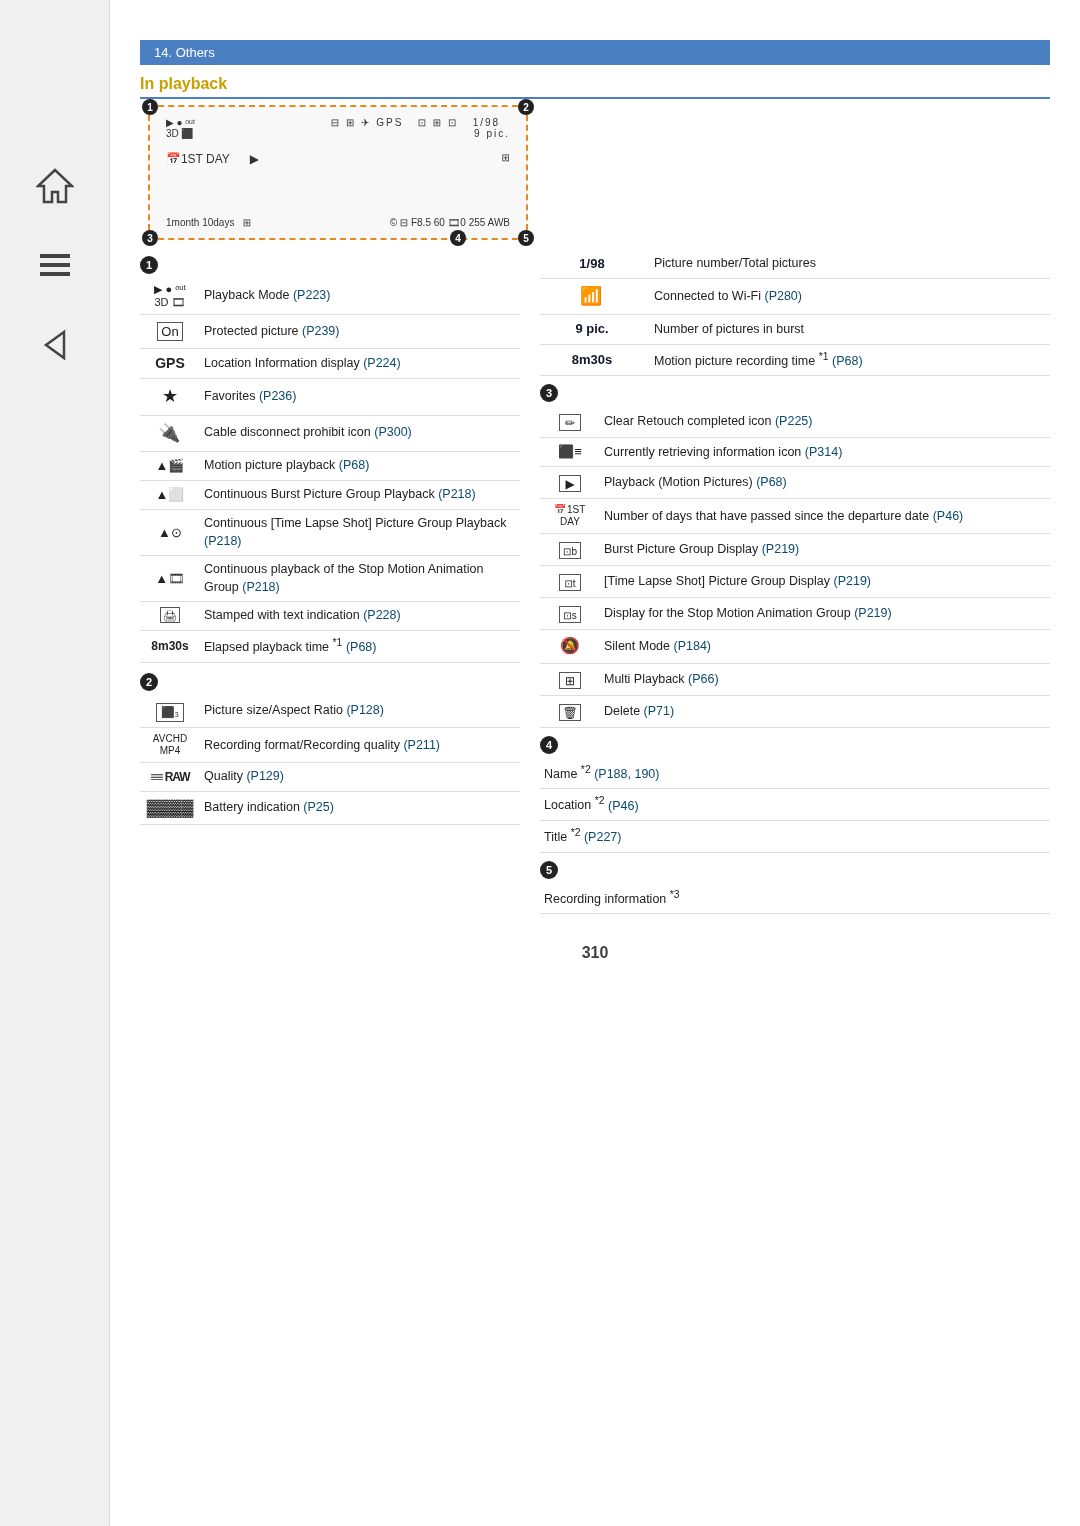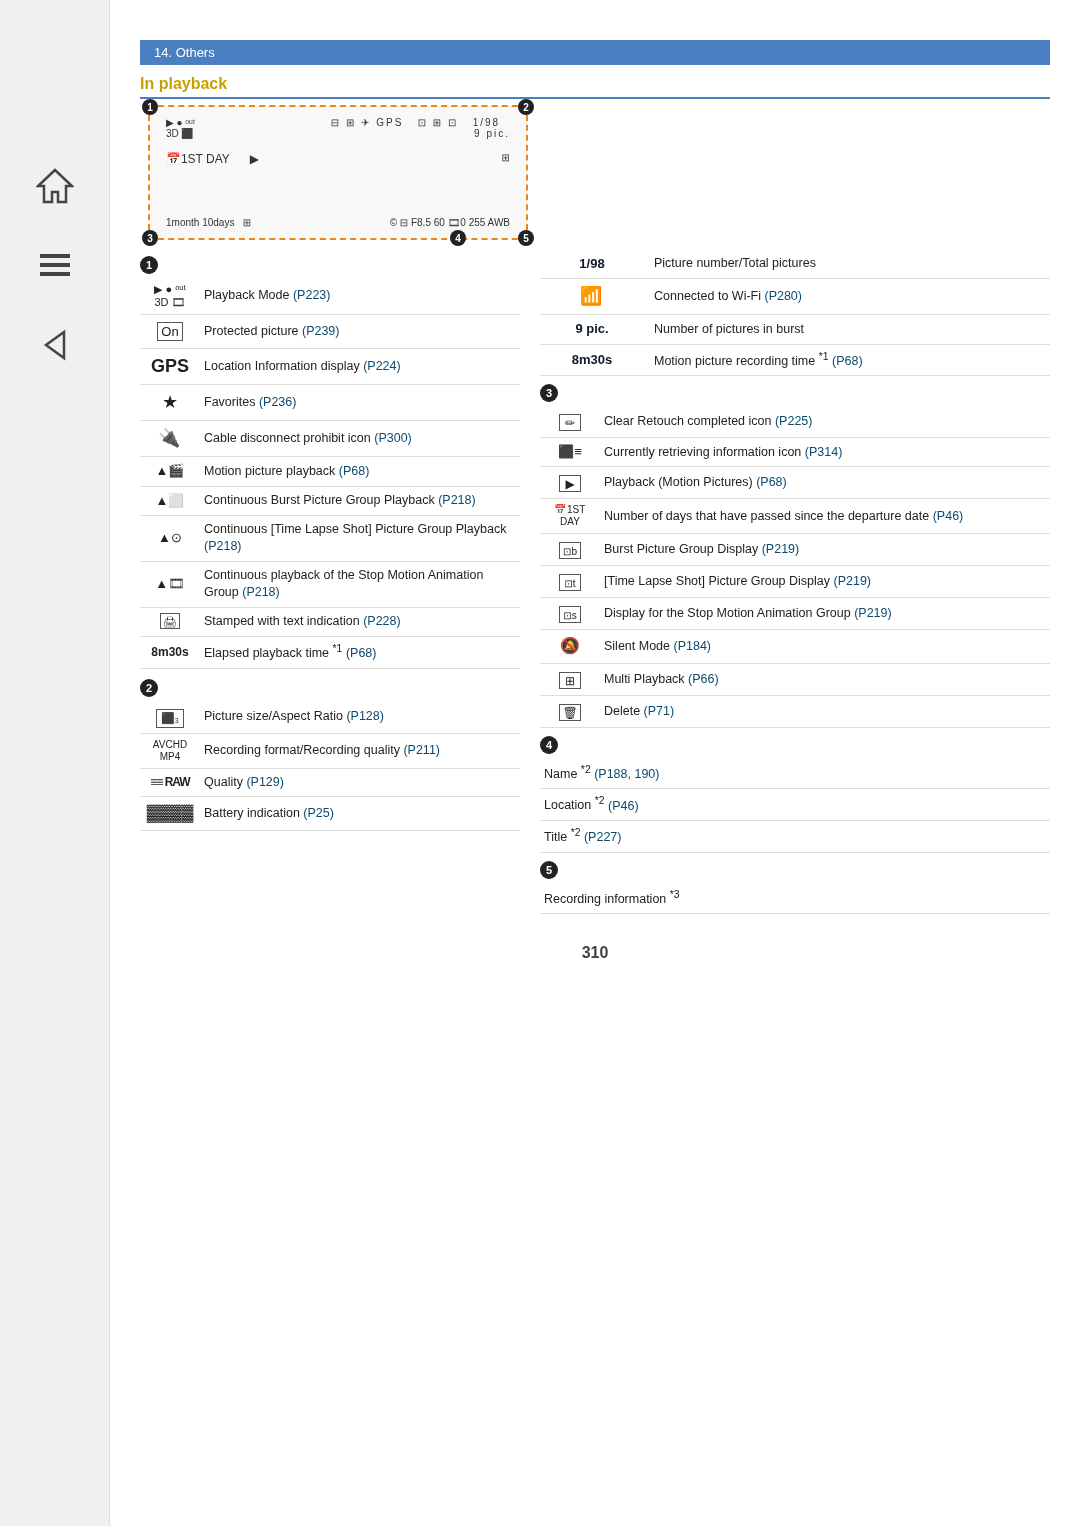--- a/index.html
+++ b/index.html
@@ -275,21 +275,21 @@
         <tbody>
             <tr>
           <td class="icon-cell" style="font-size:11px; line-height:1.2;">▶ ● ᵒᵘᵗ<br>3D 🎞</td>
           <td class="text-cell">Playback Mode <span class="link">(P223)</span></td>
         </tr>
         <tr>
           <td class="icon-cell"><span style="border:1.5px solid #555; padding:1px 3px; font-size:13px;">On</span></td>
           <td class="text-cell">Protected picture <span class="link">(P239)</span></td>
         </tr>
         <tr>
-          <td class="icon-cell" style="font-weight:bold; font-size:18px;">GPS</td>
+          <td class="icon-cell" style="font-weight:bold; font-size:14px;">GPS</td>
           <td class="text-cell">Location Information display <span class="link">(P224)</span></td>
         </tr>
         <tr>
           <td class="icon-cell" style="font-size:18px;">★</td>
           <td class="text-cell">Favorites <span class="link">(P236)</span></td>
         </tr>
         <tr>
           <td class="icon-cell" style="font-size:18px;">🔌</td>
           <td class="text-cell">Cable disconnect prohibit icon <span class="link">(P300)</span></td>
         </tr>

